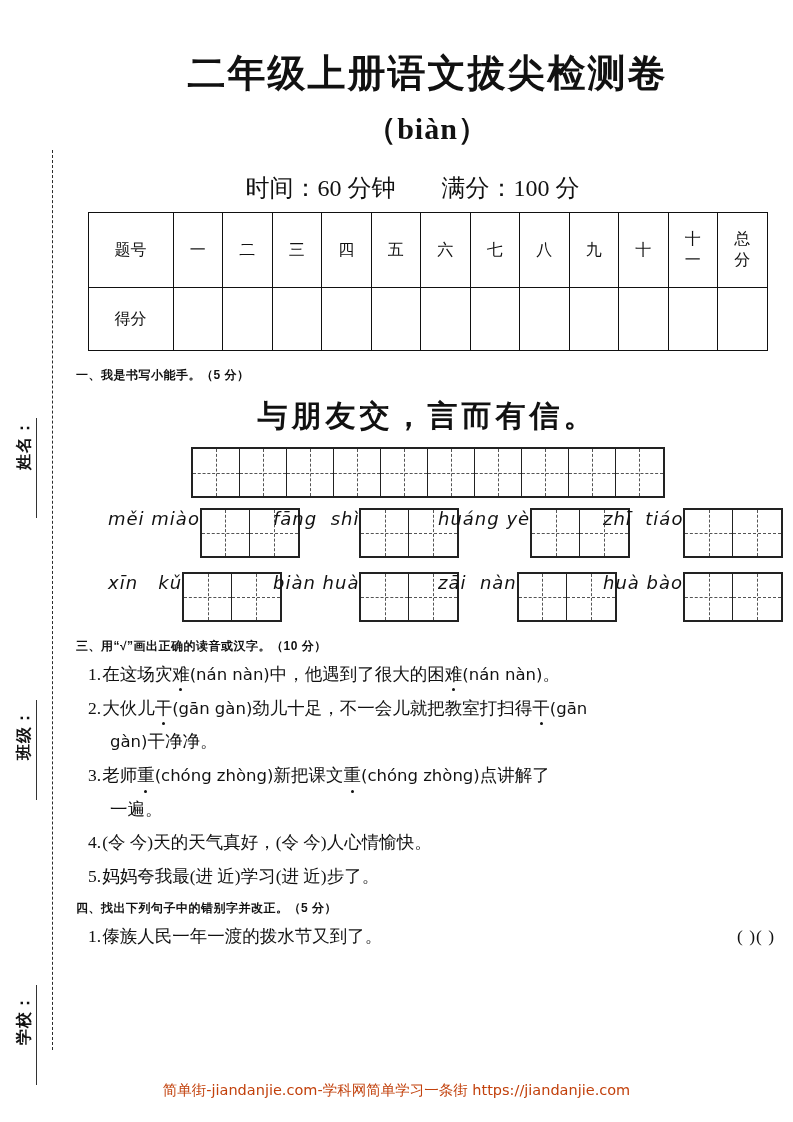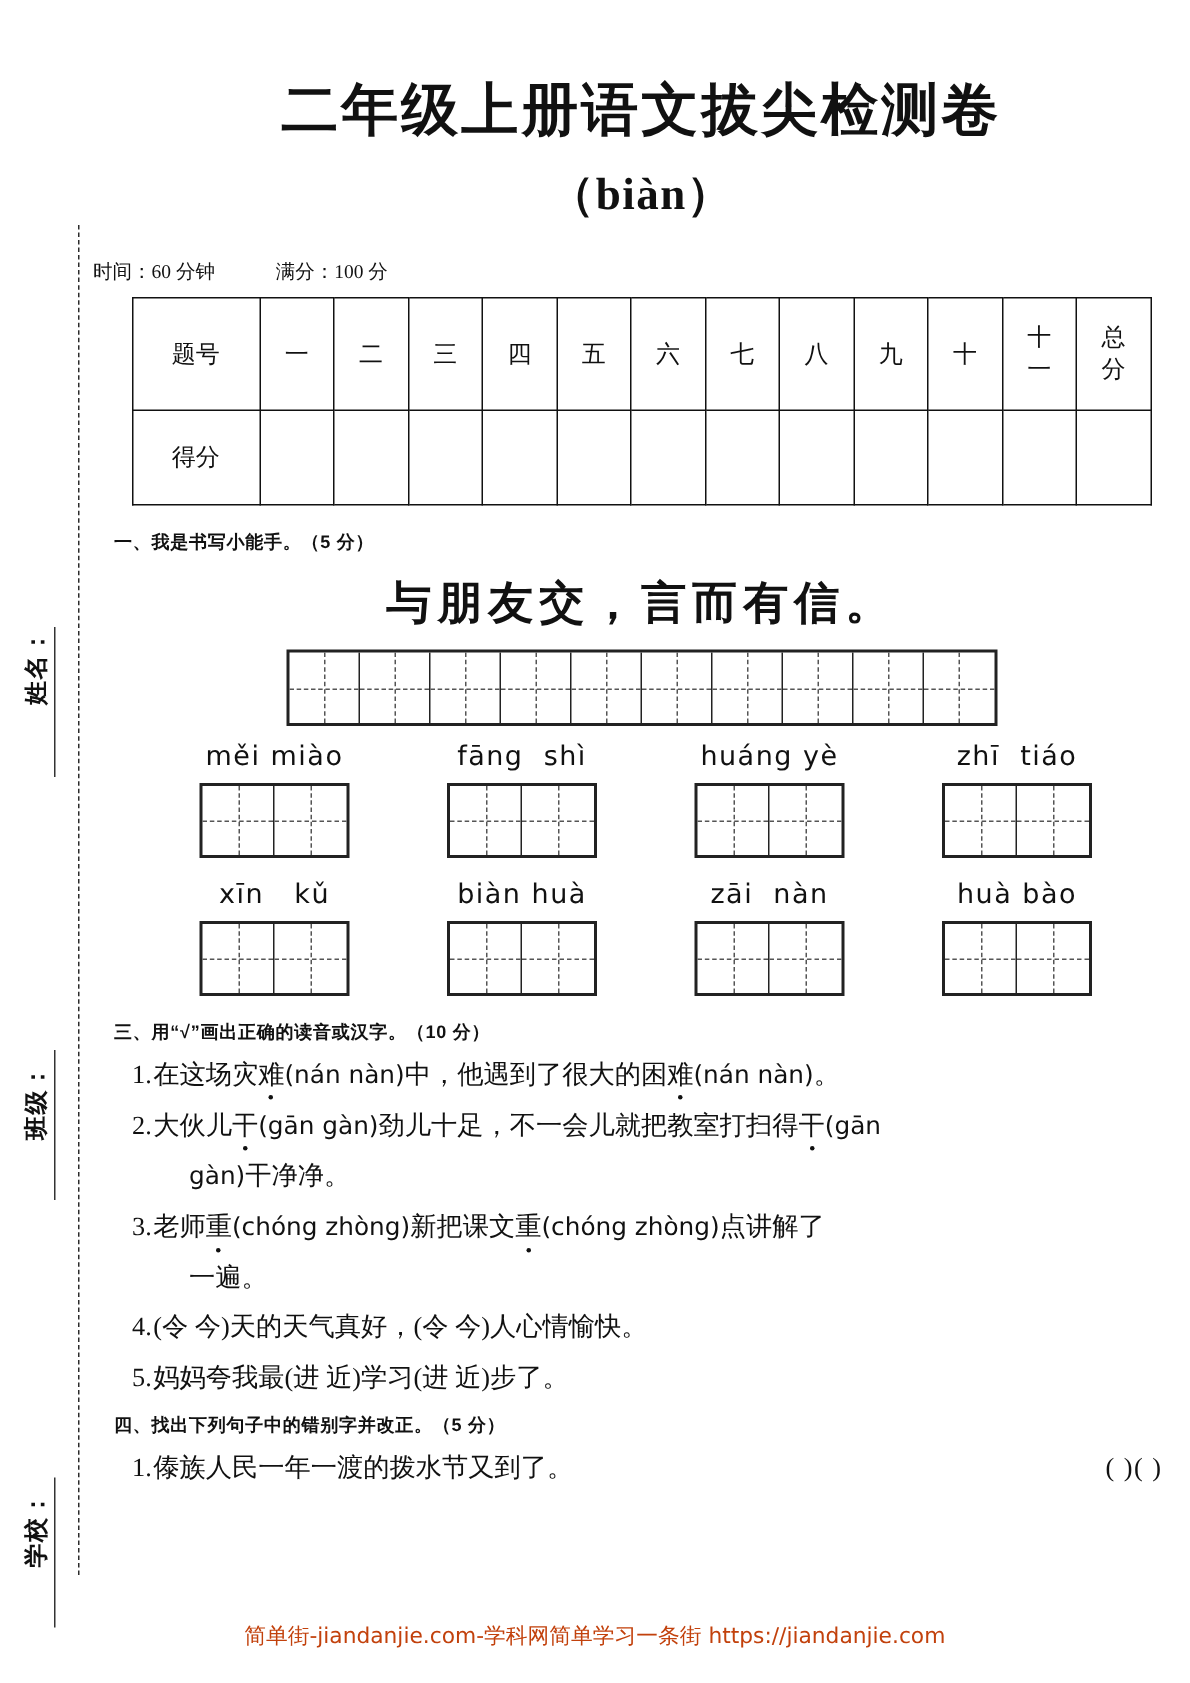--- a/index.html
+++ b/index.html
@@ -64,22 +64,22 @@
   .title-sub {
     text-align: center;
     font-size: 30px;
     font-weight: bold;
     margin-top: 10px;
     letter-spacing: 1px;
   }
   .meta-line {
     margin-top: 22px;
     padding-right: 30px;
-    text-align: left;
-    font-size: 13px;
+    text-align: center;
+    font-size: 24px;
   }
   .meta-line .gap { display: inline-block; width: 34px; }
 
   
   .score-table {
     border-collapse: collapse;
     margin: 8px auto 0 auto;
     width: 680px;
     table-layout: fixed;
   }
@@ -144,23 +144,23 @@
 
   
   .py-row {
     display: flex;
     justify-content: space-between;
     padding: 0 40px 0 46px;
     margin-top: 10px;
   }
   .py-item {
     display: flex;
-    flex-direction: column;
-    align-items: center;
+    align-items: flex-start;
     width: 150px;
+    font-style: italic;
   }
   .py-text {
     font-size: 18px;
     font-family: "DejaVu Sans", sans-serif;
     letter-spacing: 1px;
     margin-bottom: 7px;
     white-space: pre;
   }
   .py-item .tzg .cell { width: 48px; height: 46px; }
 
@@ -181,21 +181,21 @@
   .dotted::after {
     content: "";
     position: absolute;
     left: 50%;
     bottom: -3px;
     width: 3px; height: 3px;
     margin-left: -1.5px;
     border-radius: 50%;
     background: #111;
   }
-  .q-indent { margin-left: 64px; }
+  .q-indent { margin-left: 48px; }
   .brk { float: right; letter-spacing: 1px; }
 
   
   .footer {
     position: absolute;
     left: 0; right: 0;
     bottom: 22px;
     text-align: center;
     font-size: 14.5px;
     color: #c2410c;

